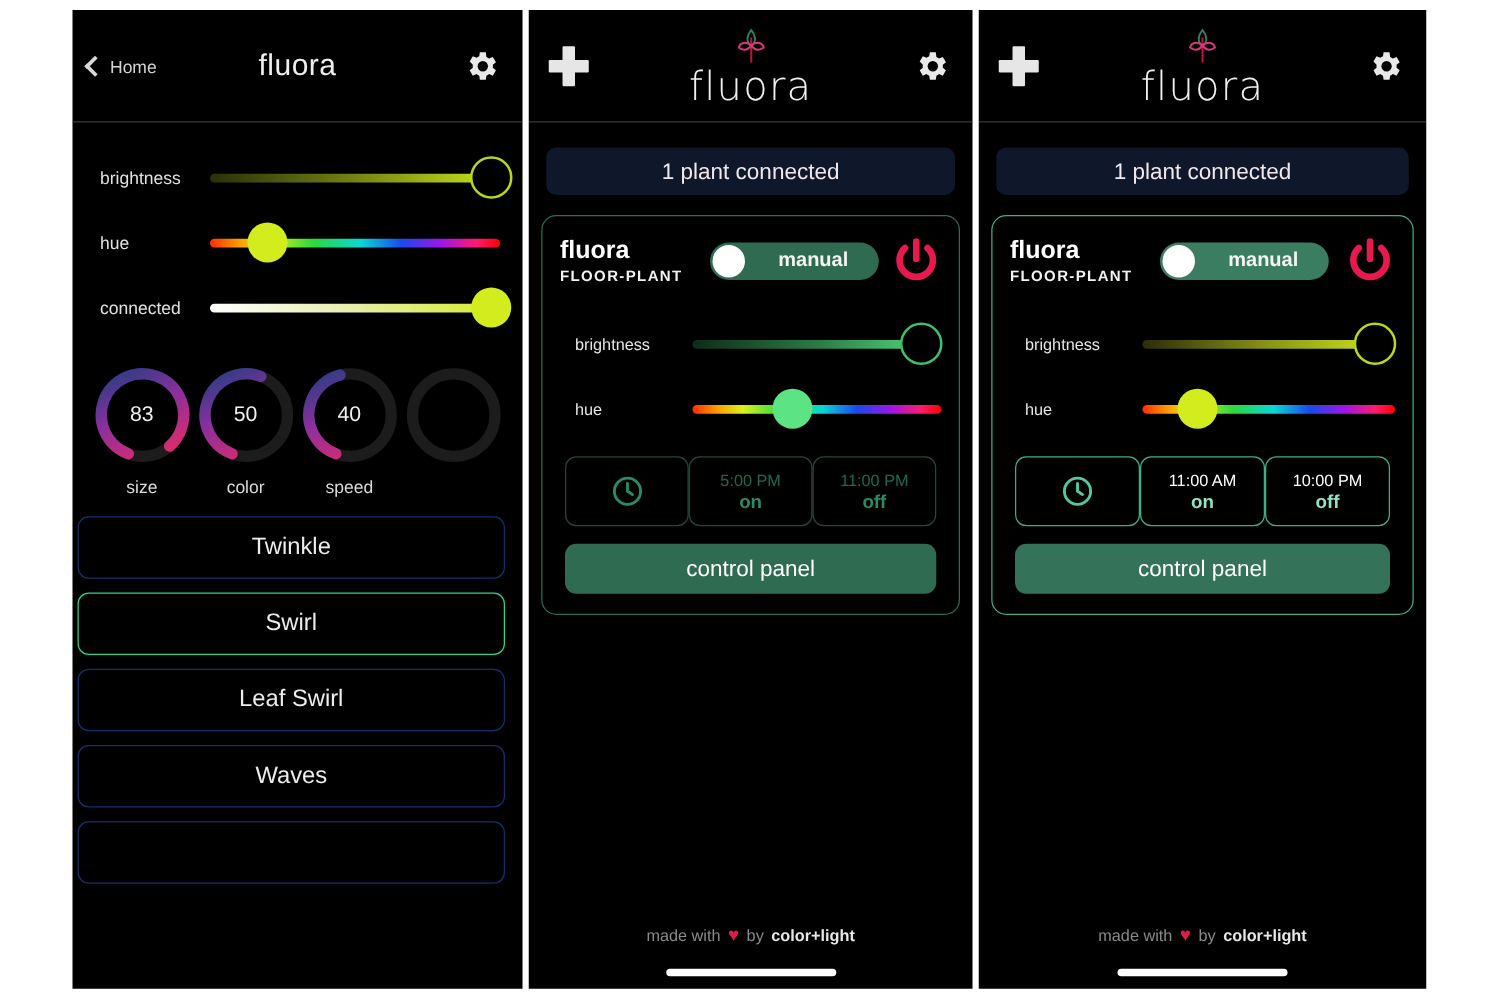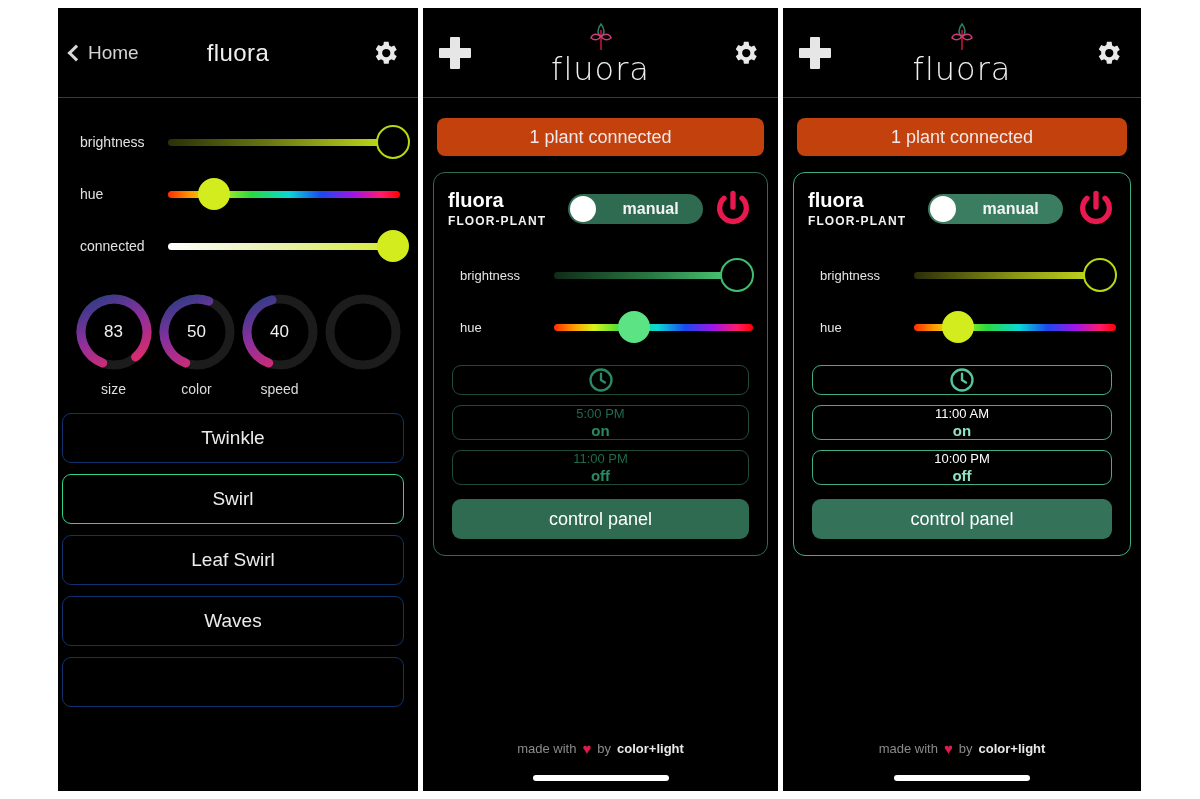--- a/index.html
+++ b/index.html
@@ -22,21 +22,21 @@
 
   
   .navbar {
     position: relative; height: 90px;
     border-bottom: 1px solid #3a3a3a;
     display: flex; align-items: center;
   }
   .nav-back {
     position: absolute; left: 12px; top: 50%; transform: translateY(-50%);
     display: flex; align-items: center; gap: 6px;
-    color: #d4d4d4; font-size: 19px;
+    color: #d4d4d4; font-size: 14px;
   }
   .chev {
     width: 12px; height: 12px;
     border-left: 3px solid #d8d8d8; border-bottom: 3px solid #d8d8d8;
     transform: rotate(45deg); display: inline-block;
   }
   .nav-title {
     position: absolute; left: 0; right: 0; text-align: center;
     color: #efefef; font-size: 24px; letter-spacing: .4px;
   }
@@ -143,21 +143,21 @@
   .refresh-ico { margin-left: 24px; width: 42px; height: 42px; }
 
   .home-ind {
     position: absolute; bottom: 10px; left: 50%; transform: translateX(-50%);
     width: 136px; height: 6px; border-radius: 3px; background: #fff;
   }
 
   
   .status-pill {
     margin: 20px 14px 0 14px; height: 38px; border-radius: 8px;
-    background: #c2410c; color: #f0e8ea; font-size: 18px;
+    background: #0f172a; color: #f0e8ea; font-size: 18px;
     display: flex; align-items: center; justify-content: center;
   }
   .plant-card {
     margin: 16px 10px 0 10px; border-radius: 12px;
     border: 1px solid #2f6b51; background: #000;
     padding: 16px 14px 16px 14px;
   }
   .plant-card.bright { border-color: #3fae86; }
   .card-top { display: flex; align-items: center; }
   .card-names { flex: 0 0 auto; }
@@ -183,21 +183,21 @@
 
   .card-sliders { margin-top: 20px; }
   .card-slider-row {
     display: flex; align-items: center; height: 52px; padding-left: 12px;
   }
   .card-slider-label { color: #e6e6e6; font-size: 13px; width: 94px; flex: 0 0 94px; }
   .track.cb-green { background: linear-gradient(90deg,#0f2b18 0%,#2a7a45 50%,#55e083 100%); }
   .track.cb-yellow { background: linear-gradient(90deg,#2b2d09 0%,#8a9416 50%,#d2ec1e 100%); }
   .thumb.hollow.green { border-color: #3fbf6d; }
 
-  .sched-row { display: flex; gap: 10px; margin-top: 12px; padding: 0 4px; flex-direction: column; }
+  .sched-row { display: flex; margin-top: 12px; padding: 0 4px; }
   .sched-btn {
     flex: 1; height: 56px; border-radius: 9px;
     border: 1px solid #1f4a38; background: #000;
     display: flex; flex-direction: column; align-items: center; justify-content: center;
   }
   .sched-btn.bright { border-color: #3fae86; }
   .sched-time { font-size: 13px; color: #1f6a4d; }
   .sched-btn.bright .sched-time { color: #ffffff; }
   .sched-state { font-size: 15px; font-weight: 700; color: #2a8a63; margin-top: 1px; }
   .sched-btn.bright .sched-state { color: #8fe2c2; }

